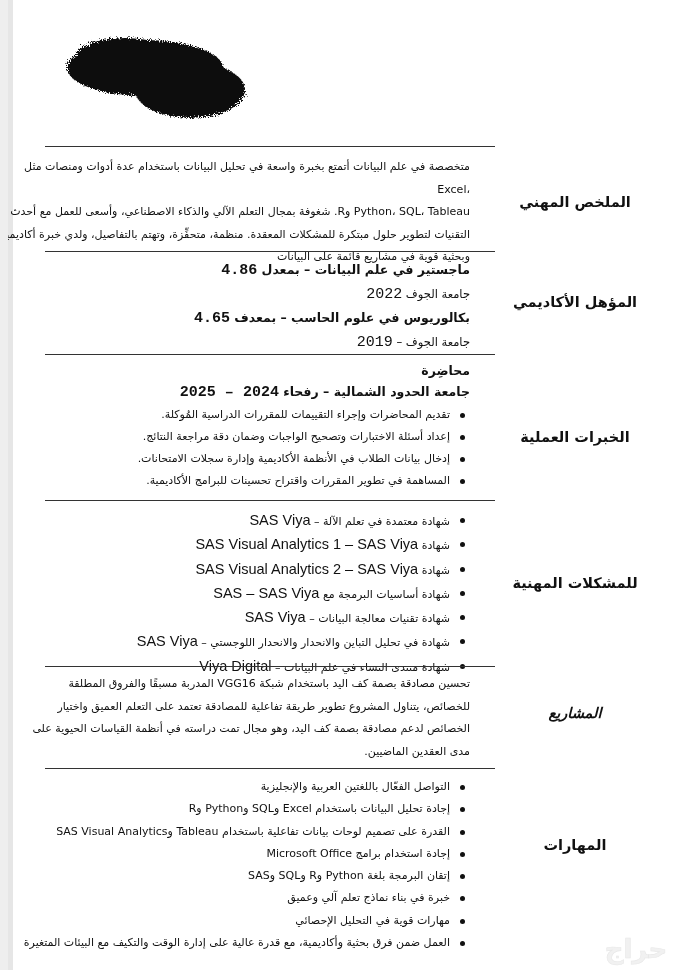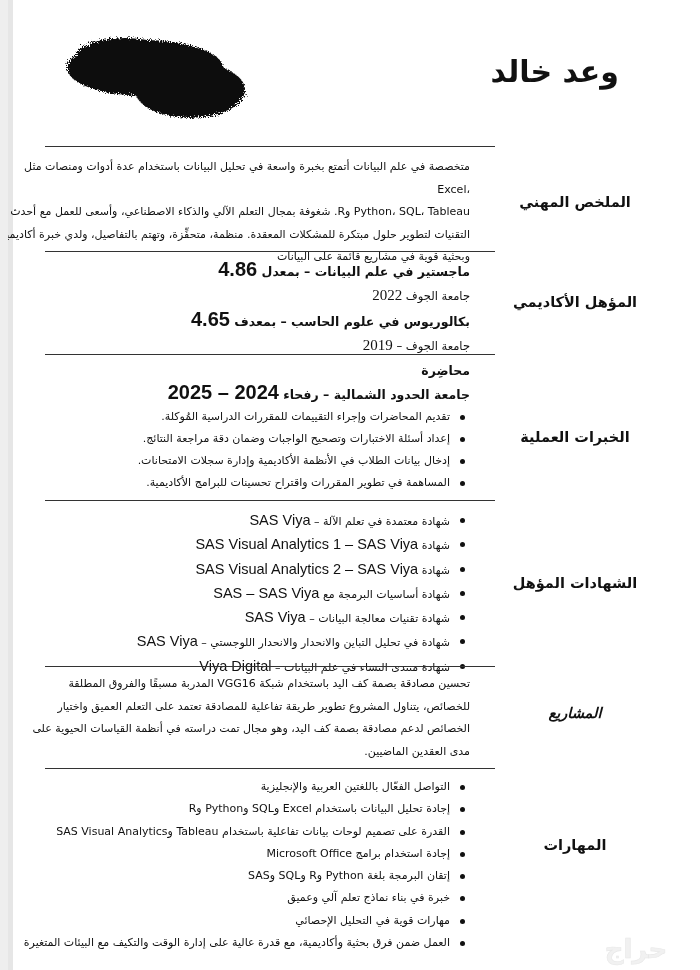--- a/index.html
+++ b/index.html
@@ -31,22 +31,22 @@
     font-size:14.5px; font-weight:bold;
   }
   .sec-body {
     position:absolute; right:175px; width:470px;
     font-size:11.5px; line-height:22px; text-align:right;
   }
   .para { margin:0; line-height:22.5px; font-size:11.3px; }
   .edu-line { margin:0; line-height:23.5px; }
   .edu-head { font-weight:bold; font-size:12.5px; }
   .edu-uni { font-size:11.5px; }
-  .num { font-family:Liberation Serif, serif; font-size:15px;margin-top:45px; }
-  .bold-num { font-family:Liberation Sans, sans-serif; font-size:20px; font-weight:bold; }
+  .num { font-family:Liberation Mono, monospace; font-size:15px;margin-top:45px; }
+  .bold-num { font-family:Liberation Mono, monospace; font-size:15px; font-weight:bold; }
   ul { list-style:none; margin:0; padding:0; }
   li { position:relative; padding-right:20px; margin:0; }
   li::before {
     content:""; position:absolute; right:5px; top:9px;
     width:5px; height:5px; border-radius:50%; background:#111;
   }
   .lat { font-family:"Liberation Sans", sans-serif; font-size:14.5px; }
   .exp li { line-height:22px; font-size:11px; }
   .cert li { line-height:22.3px; font-size:11px; }
   .skills li { line-height:22.3px; font-size:11px; }
@@ -59,21 +59,20 @@
   .edge-r { position:absolute; right:0; top:0; width:7px; height:970px; background:#e9e9e9; }
 </style>
 </head>
 <body>
 
 <div class="edge-l"></div>
 <div class="edge-r"></div>
 
 <div class="page">
 
-  <div class="name">وعد خالد</div>
   <div class="redact">
     <svg viewBox="0 0 190 92">
       <defs>
         <filter id="rough">
             <feTurbulence type="fractalNoise" baseFrequency="0.9" numOctaves="2" result="n"></feTurbulence>
             <feDisplacementMap in="SourceGraphic" in2="n" scale="9"></feDisplacementMap>
           </filter>
       </defs>
       <g filter="url(#rough)" fill="#111">
         <ellipse cx="80" cy="38" rx="78" ry="28"></ellipse>
@@ -123,21 +122,21 @@
         <li>إعداد أسئلة الاختبارات وتصحيح الواجبات وضمان دقة مراجعة النتائج.</li>
         <li>إدخال بيانات الطلاب في الأنظمة الأكاديمية وإدارة سجلات الامتحانات.</li>
         <li>المساهمة في تطوير المقررات واقتراح تحسينات للبرامج الأكاديمية.</li>
       </ul>
     </div>
   </div>
 
   <div class="rule" style="top:500px;"></div>
 
   <div class="section" style="top:503px;height:162px;">
-    <div class="sec-title" style="top:72px;">الشهادات المؤهل</div>
+    <div class="sec-title" style="top:72px;">للمشكلات المهنية</div>
     <div class="sec-body cert" style="top:6px;">
       <ul>
         <li><span>شهادة معتمدة في تعلم الآلة –</span> <span class="lat" dir="ltr">SAS Viya</span></li>
         <li><span>شهادة</span> <span class="lat" dir="ltr">SAS Visual Analytics 1 – SAS Viya</span></li>
         <li><span>شهادة</span> <span class="lat" dir="ltr">SAS Visual Analytics 2 – SAS Viya</span></li>
         <li><span>شهادة أساسيات البرمجة مع</span> <span class="lat" dir="ltr">SAS – SAS Viya</span></li>
         <li><span>شهادة تقنيات معالجة البيانات –</span> <span class="lat" dir="ltr">SAS Viya</span></li>
         <li><span>شهادة في تحليل التباين والانحدار والانحدار اللوجستي –</span> <span class="lat" dir="ltr">SAS Viya</span></li>
         <li><span>شهادة منتدى النساء في علم البيانات –</span> <span class="lat" dir="ltr">Viya Digital</span></li>
       </ul>

